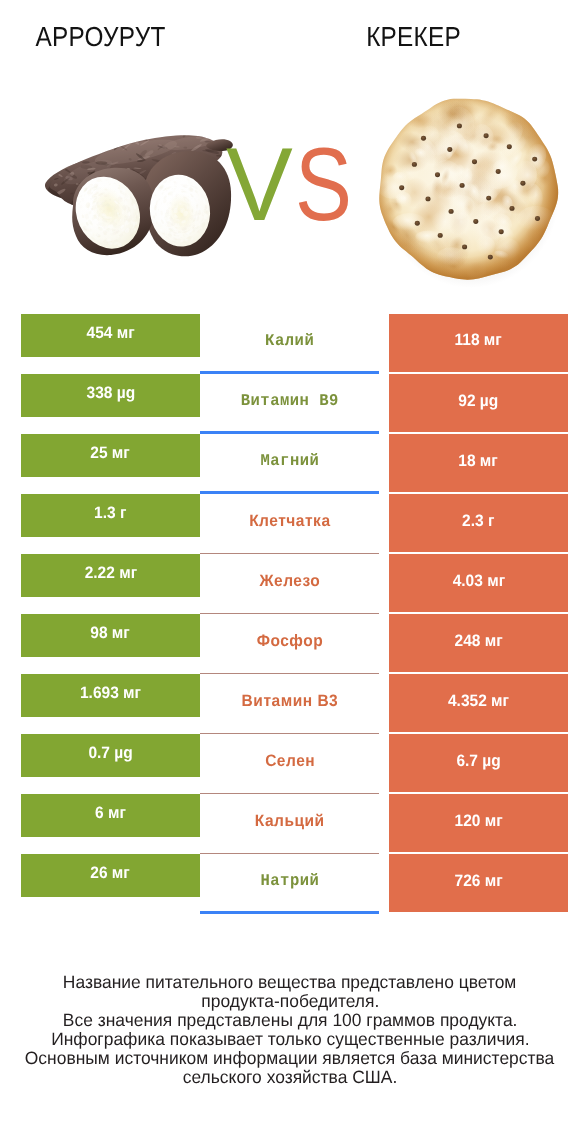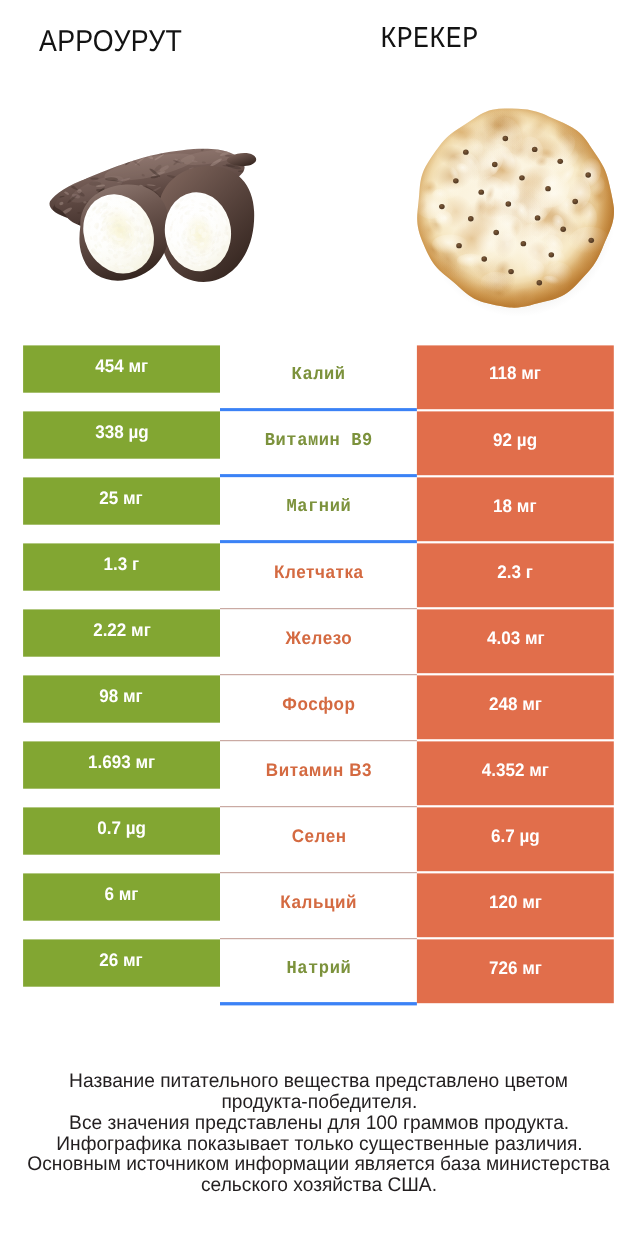--- a/index.html
+++ b/index.html
@@ -7,41 +7,41 @@
   body { font-family: "Liberation Sans", sans-serif; -webkit-font-smoothing: antialiased; text-rendering: geometricPrecision; }
   .page { -webkit-font-smoothing: antialiased; }
   .page { position: relative; width: 580px; height: 1144px; overflow: hidden; background: #ffffff; }
 
   
   .title { position: absolute; top: 20px; font-size: 27.5px; line-height: 34px;
            color: #131313; font-weight: 400; white-space: nowrap; letter-spacing: 0.3px;
            }
   .title > span { display: inline-block; transform: scaleX(0.885); }
   .title-left  { left: 27px;  width: 200px; }
-  .title-right { left: 340px; width: 200px; font-family: Liberation Mono, monospace; }
+  .title-right { left: 360px; width: 200px; }
 
   
   .hero { position: absolute; top: 0; left: 0; width: 580px; height: 300px; }
   .cassava { position: absolute; left: 40px; top: 130px; width: 200px; height: 128px; }
   .cracker { position: absolute; left: 376px; top: 93px; width: 184px; height: 198px; }
   .vs { position: absolute; left: 226px; top: 133px; width: 140px; height: 110px;
         font-size: 104px; line-height: 1; white-space: nowrap; }
   .vs-v { color: #84A736; display: inline-block; transform: scaleX(0.963); transform-origin: left; }
   .vs-s { color: #E16E4E; display: inline-block; transform: scaleX(0.82); transform-origin: left; }
 
   
   .table { position: absolute; left: 21px; top: 313.9px; width: 537px; }
   .row { position: relative; height: 60.04px; }
   .cell { position: absolute; top: 0; display: flex; align-items: center;
           justify-content: center; font-size: 16.5px; font-weight: 700;
           letter-spacing: 0px; }
   .cell > span { display: inline-block; transform: scaleX(0.94) translateY(-2.2px); white-space: nowrap; }
   .c-left  { left: 0;   width: 179px; height: 43px; color: #ffffff; }
   .c-mid   { left: 179px; width: 179px; height: 60.04px; background: #ffffff; letter-spacing: 0.55px; text-indent: 0.55px; }
-  .c-right { left: 358px; width: 179px; height: 58.18px; color: #ffffff; }
+  .c-right { left: 368px; width: 179px; height: 58.18px; color: #ffffff; }
   .green  { background: #82A632; }
   .orange { background: #E16E4B; }
   .lbl-green  { color: #7C923C; }
   .lbl-orange { color: #D46A41; }
   .bd-green  { border-bottom: 3px solid #3b82f6; font-family: Liberation Mono, monospace; }
   .bd-orange { border-bottom: 1px solid #B4877D; }
 
   
   .footer { position: absolute; left: 0; top: 972.8px; width: 580px; text-align: center;
             font-size: 17.9px; line-height: 19.0px; color: #231f20; font-weight: 400; }
@@ -1246,20 +1246,23 @@
             <ellipse cx="88.6" cy="153.9" rx="2.55" ry="2.45" fill="url(#holeG)"></ellipse>
             <ellipse cx="158.7" cy="66.1" rx="2.55" ry="2.45" fill="url(#holeG)"></ellipse>
             <ellipse cx="146.9" cy="90.2" rx="2.55" ry="2.45" fill="url(#holeG)"></ellipse>
             <ellipse cx="136.0" cy="115.4" rx="2.55" ry="2.45" fill="url(#holeG)"></ellipse>
             <ellipse cx="125.2" cy="138.7" rx="2.55" ry="2.45" fill="url(#holeG)"></ellipse>
             <ellipse cx="114.3" cy="164.1" rx="2.55" ry="2.45" fill="url(#holeG)"></ellipse>
             <ellipse cx="161.5" cy="125.5" rx="2.55" ry="2.45" fill="url(#holeG)"></ellipse>
           </g>
       </svg>
     </div>
+    <div class="vs">
+      <span class="vs-v">V</span><span class="vs-s">S</span>
+    </div>
   </div>
 
   <div class="table" id="table">
       <div class="row">
         <div class="cell c-left green">
           <span>454 мг</span>
         </div>
         <div class="cell c-mid lbl-green bd-green">
           <span>Калий</span>
         </div>

